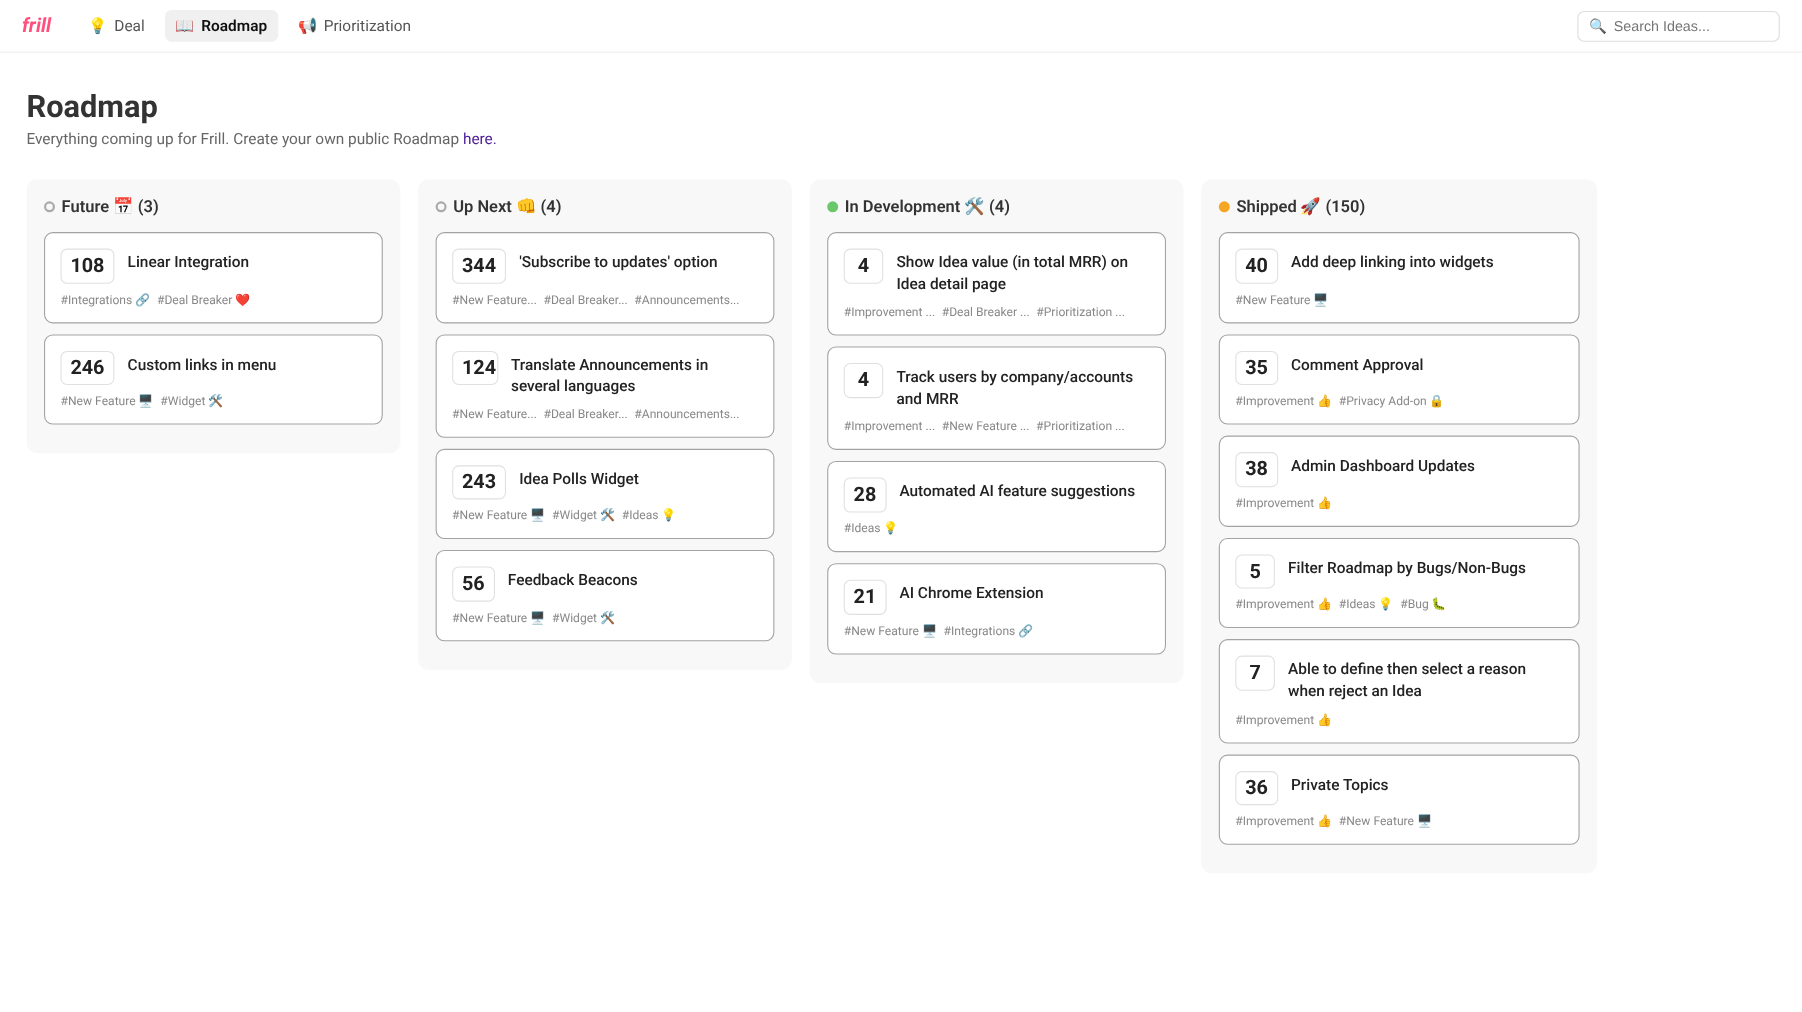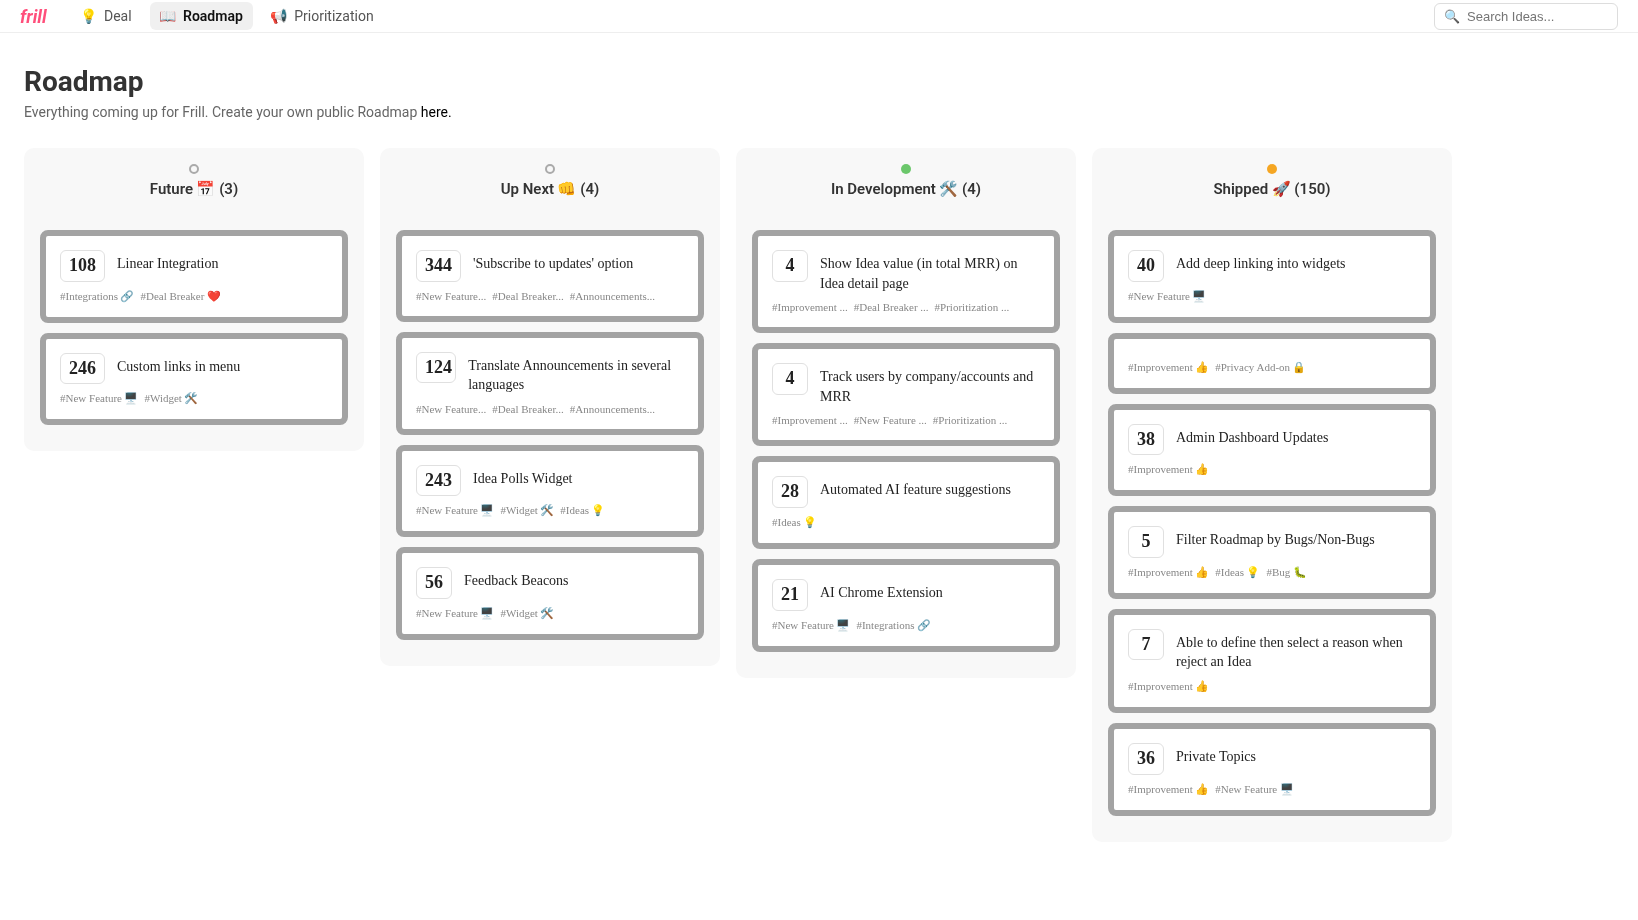--- a/index.html
+++ b/index.html
@@ -1,42 +1,42 @@
 <!DOCTYPE html>
 <html><head>
   <meta charset="utf-8">
   <style>
     * { box-sizing: border-box; margin: 0; padding: 0; }
     body { font-family: -apple-system, BlinkMacSystemFont, 'Segoe UI', Roboto, sans-serif; background: #fff; color: #333; font-size: 14px; }
 
     
-    .nav { display: flex; align-items: center; padding: 0 20px; height: 33px; border-bottom: 1px solid #eee; gap: 24px; }
+    .nav { display: flex; align-items: center; padding: 0 20px; height: 48px; border-bottom: 1px solid #eee; gap: 24px; }
     .nav-logo { color: #ff4f7b; font-weight: 700; font-size: 18px; font-style: italic; }
     .nav-items { display: flex; gap: 8px; flex: 1; }
     .nav-item { display: flex; align-items: center; gap: 6px; padding: 6px 10px; border-radius: 6px; cursor: pointer; color: #555; font-size: 14px; }
     .nav-item.active { background: #f0f0f0; font-weight: 600; color: #111; }
     .nav-search { display: flex; align-items: center; gap: 6px; border: 1px solid #ddd; border-radius: 6px; padding: 5px 10px; color: #999; font-size: 13px; min-width: 180px; }
 
     
     .page { padding: 32px 24px 24px; }
     .page-title { font-size: 28px; font-weight: 700; margin-bottom: 6px; }
     .page-subtitle { color: #666; font-size: 14px; margin-bottom: 28px; }
-    .page-subtitle a { color: #000000; text-decoration: none; }
+    .page-subtitle a { color: #4c1d95; text-decoration: none; }
 
     
     .board { display: flex; gap: 16px; align-items: flex-start; overflow-x: auto; }
     .column { background: #f8f8f8; border-radius: 10px; padding: 16px; min-width: 340px; max-width: 340px; }
-    .column-header { display: flex; align-items: center; gap: 6px; font-weight: 600; font-size: 15px; margin-bottom: 32px; flex-direction: column; }
+    .column-header { display: flex; align-items: center; gap: 6px; font-weight: 600; font-size: 15px; margin-bottom: 14px; }
     .col-dot { width: 10px; height: 10px; border-radius: 50%; display: inline-block; }
     .col-dot-future { background: transparent; border: 2px solid #aaa; }
     .col-dot-upnext { background: transparent; border: 2px solid #aaa; }
     .col-dot-indev { background: #6bc76b; }
     .col-dot-shipped { background: #f5a623; }
 
-    .card { background: #fff; border-radius: 8px; padding: 14px; margin-bottom: 10px; border: 6px solid #a3a3a3; cursor: pointer; font-family: Liberation Serif, serif; }
+    .card { background: #fff; border-radius: 8px; padding: 14px; margin-bottom: 10px; border: 1px solid #a3a3a3; cursor: pointer; }
     .card-top { display: flex; align-items: flex-start; gap: 12px; }
     .card-number { font-size: 18px; font-weight: 700; color: #222; min-width: 36px; padding: 4px 8px; border: 1px solid #e0e0e0; border-radius: 6px; text-align: center; line-height: 1.2; }
     .card-title { font-size: 14px; font-weight: 500; color: #222; line-height: 1.4; padding-top: 4px; }
     .card-tags { margin-top: 8px; display: flex; gap: 6px; flex-wrap: wrap; font-size: 11px; color: #888; }
     .tag { color: #888; }
 
     
     .column-shipped { min-width: 360px; max-width: 360px; }
 
     
@@ -206,20 +206,24 @@
         <div class="card">
           <div class="card-top">
             <div class="card-number">40</div>
             <div class="card-title">Add deep linking into widgets</div>
           </div>
           <div class="card-tags">
             <span class="tag">#New Feature 🖥️</span>
           </div>
         </div>
         <div class="card">
+          <div class="card-top">
+            <div class="card-number">35</div>
+            <div class="card-title">Comment Approval</div>
+          </div>
           <div class="card-tags">
             <span class="tag">#Improvement 👍</span>
             <span class="tag">#Privacy Add-on 🔒</span>
           </div>
         </div>
         <div class="card">
           <div class="card-top">
             <div class="card-number">38</div>
             <div class="card-title">Admin Dashboard Updates</div>
           </div>

